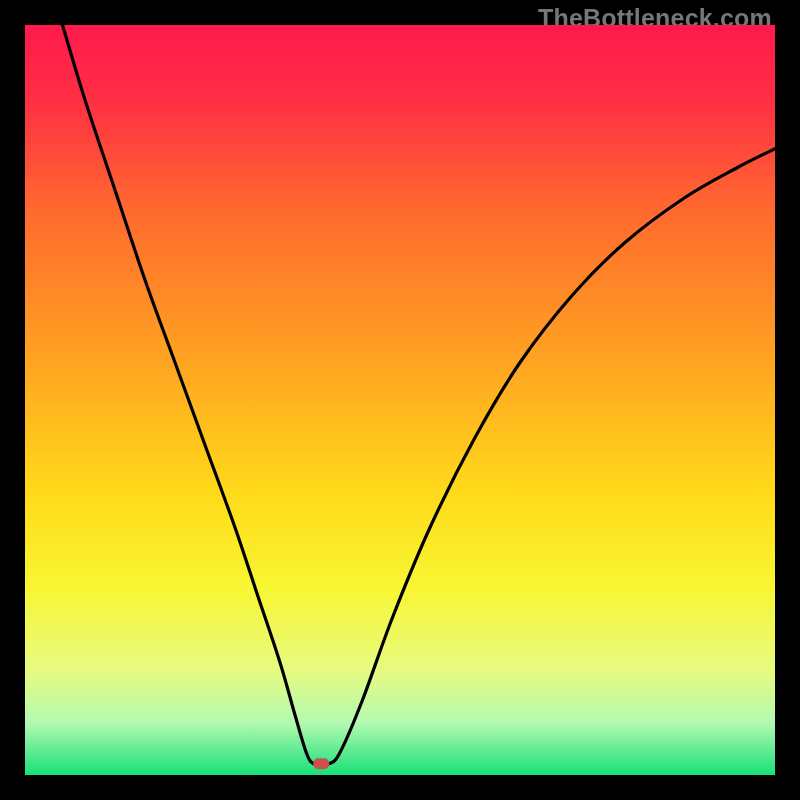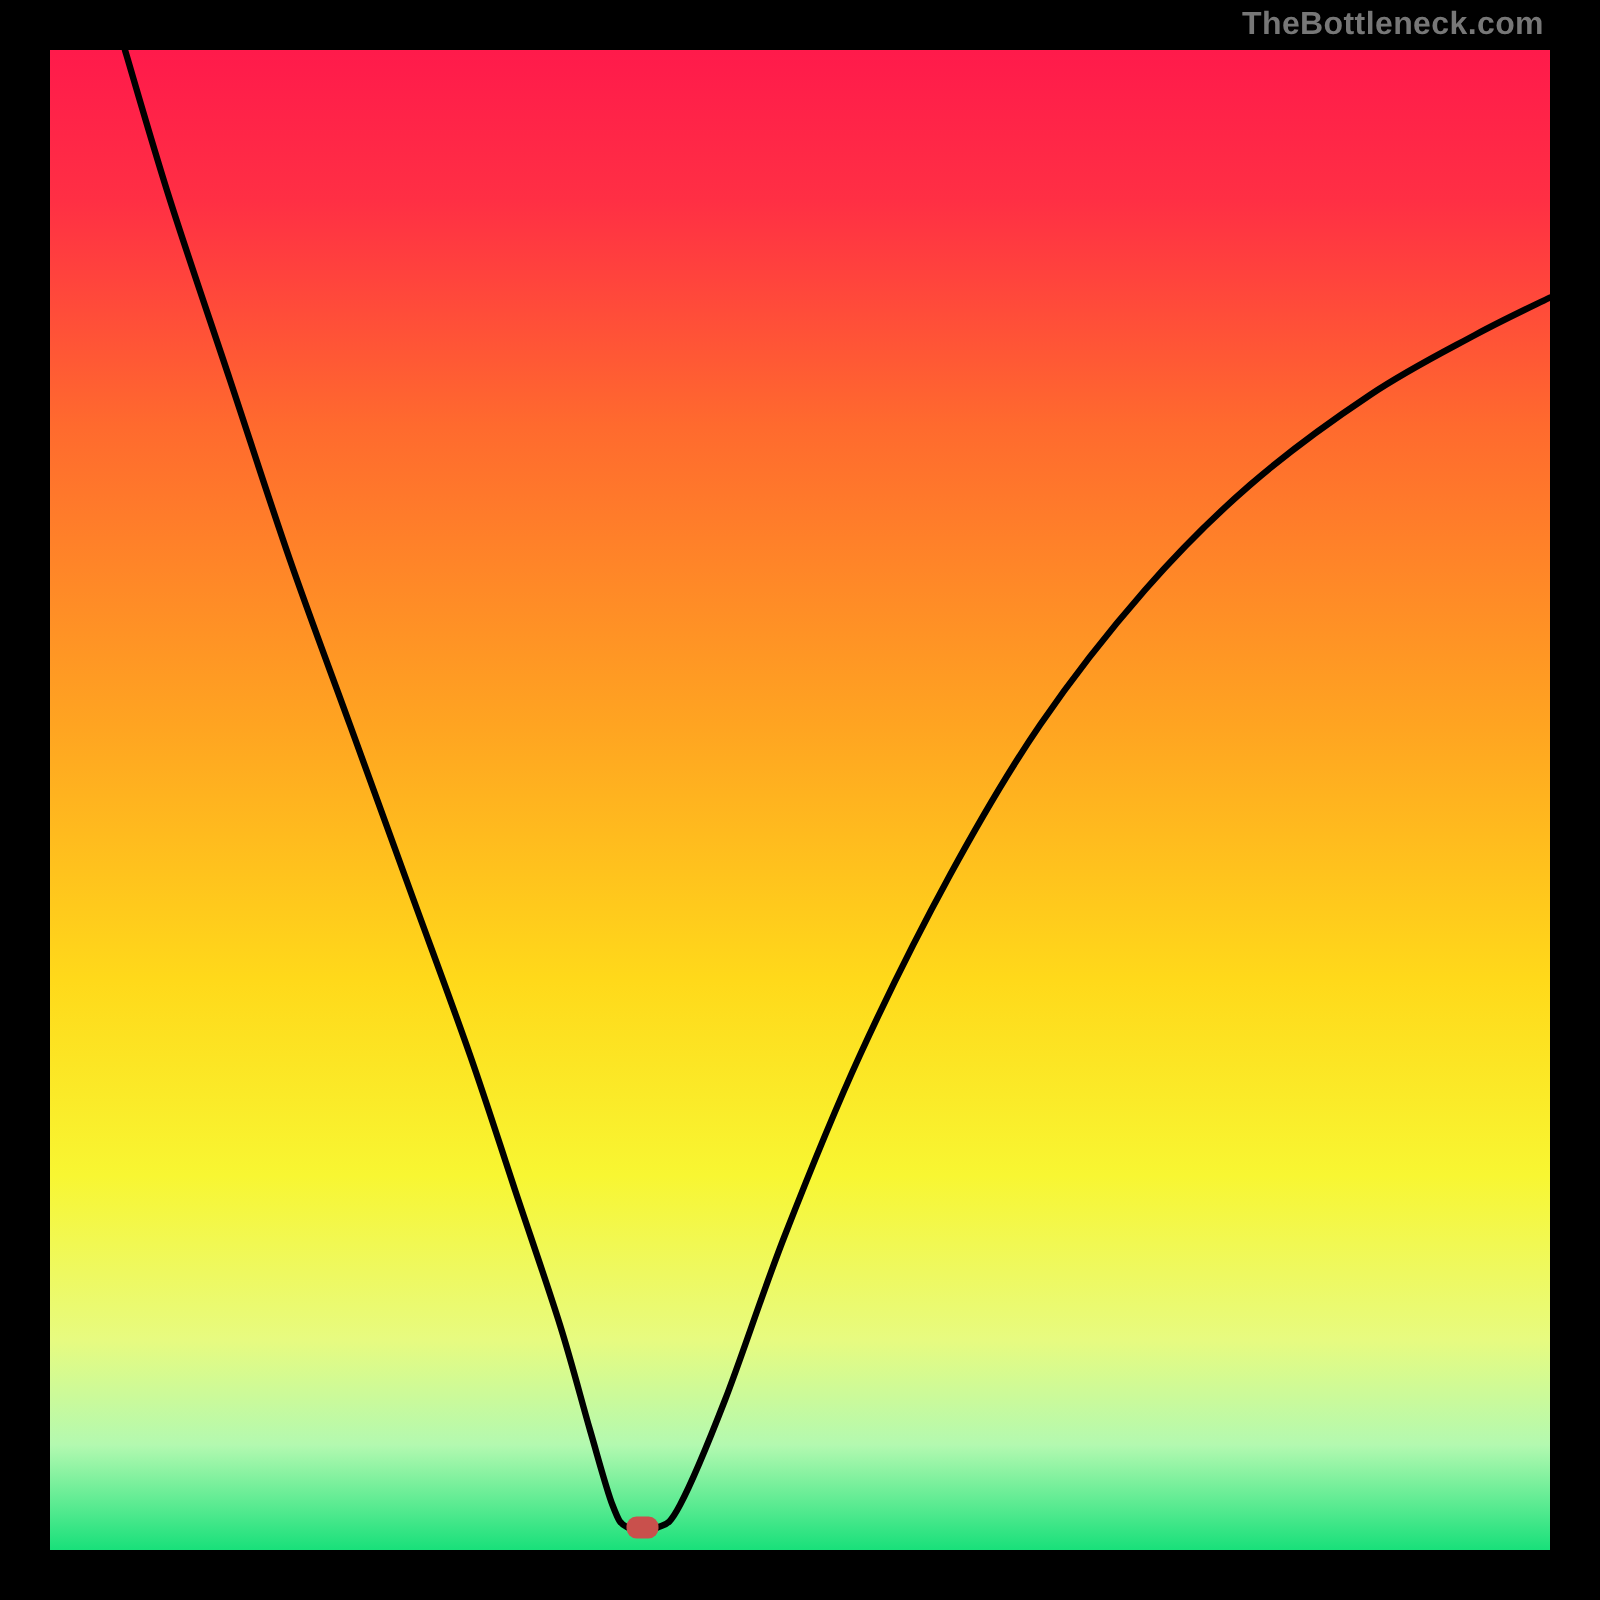--- a/index.html
+++ b/index.html
@@ -24,21 +24,21 @@
     left: 0;
     top: 0;
     width: 750px;
     height: 750px;
   }
   .watermark {
     position: absolute;
     top: 4px;
     right: 28px;
     color: #777;
-    font-size: 16px;
+    font-size: 25px;
     font-weight: bold;
     font-family: Arial, sans-serif;
     letter-spacing: 0.2px;
   }
 </style>
 </head>
 <body>
 
 <div class="watermark">TheBottleneck.com</div>
 

